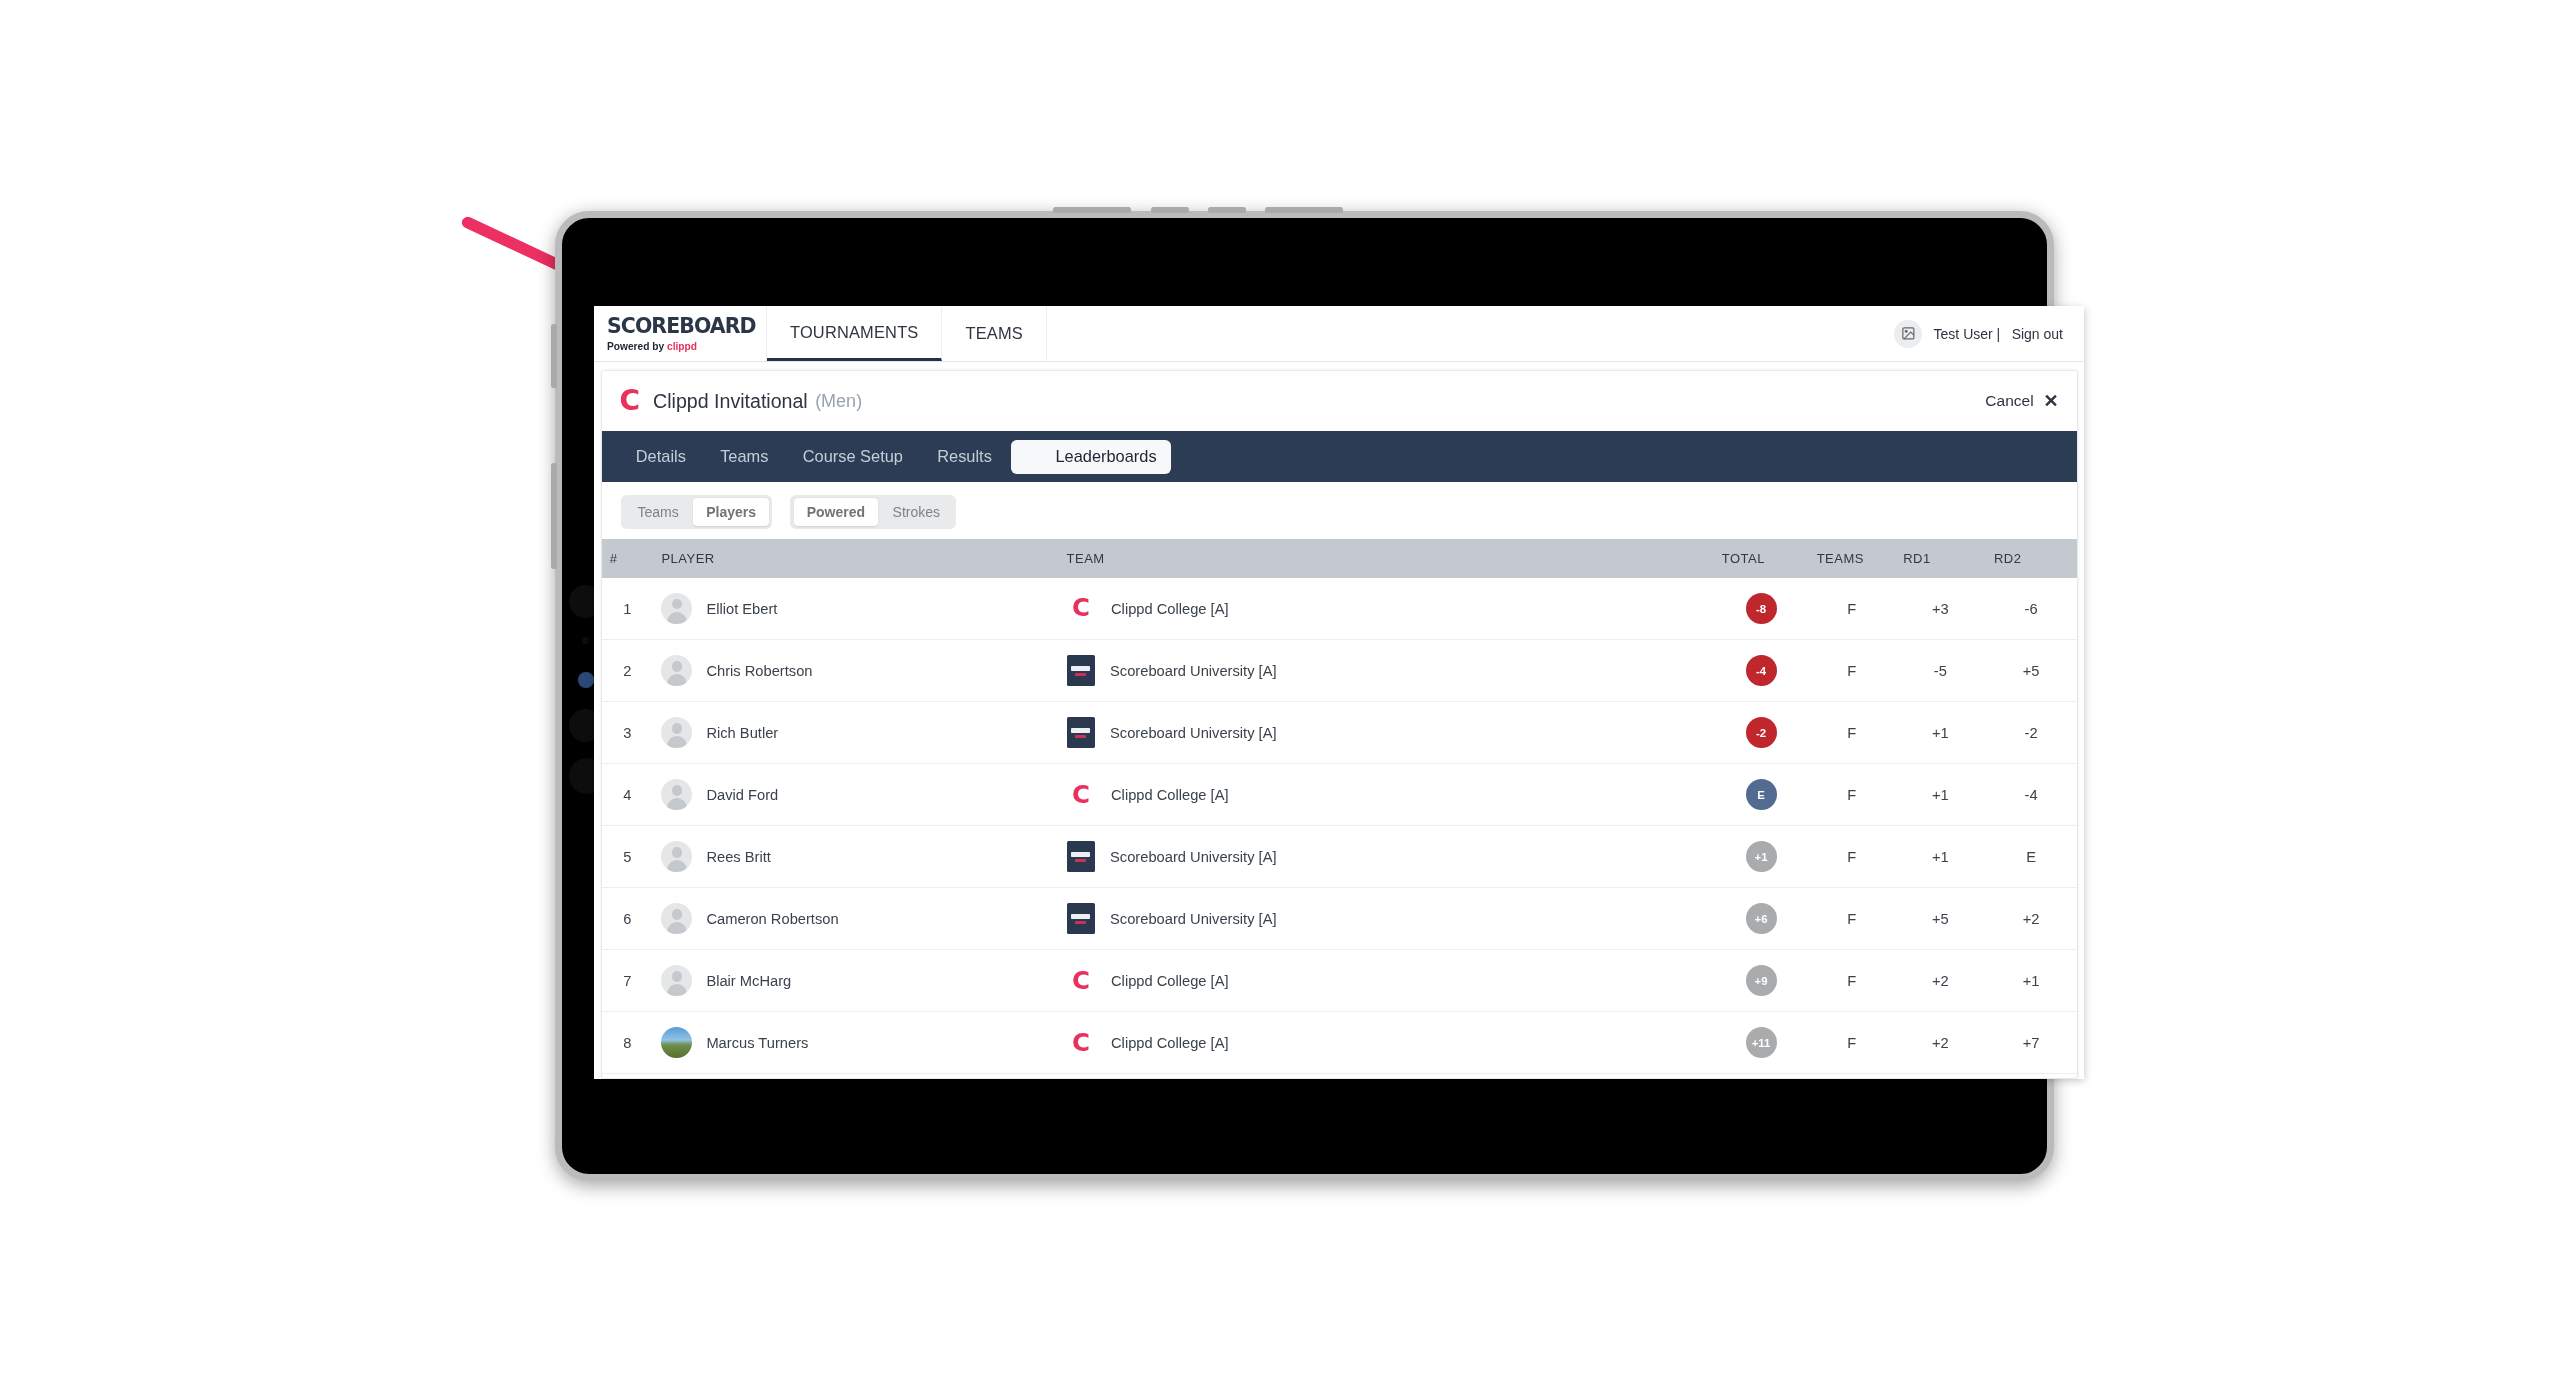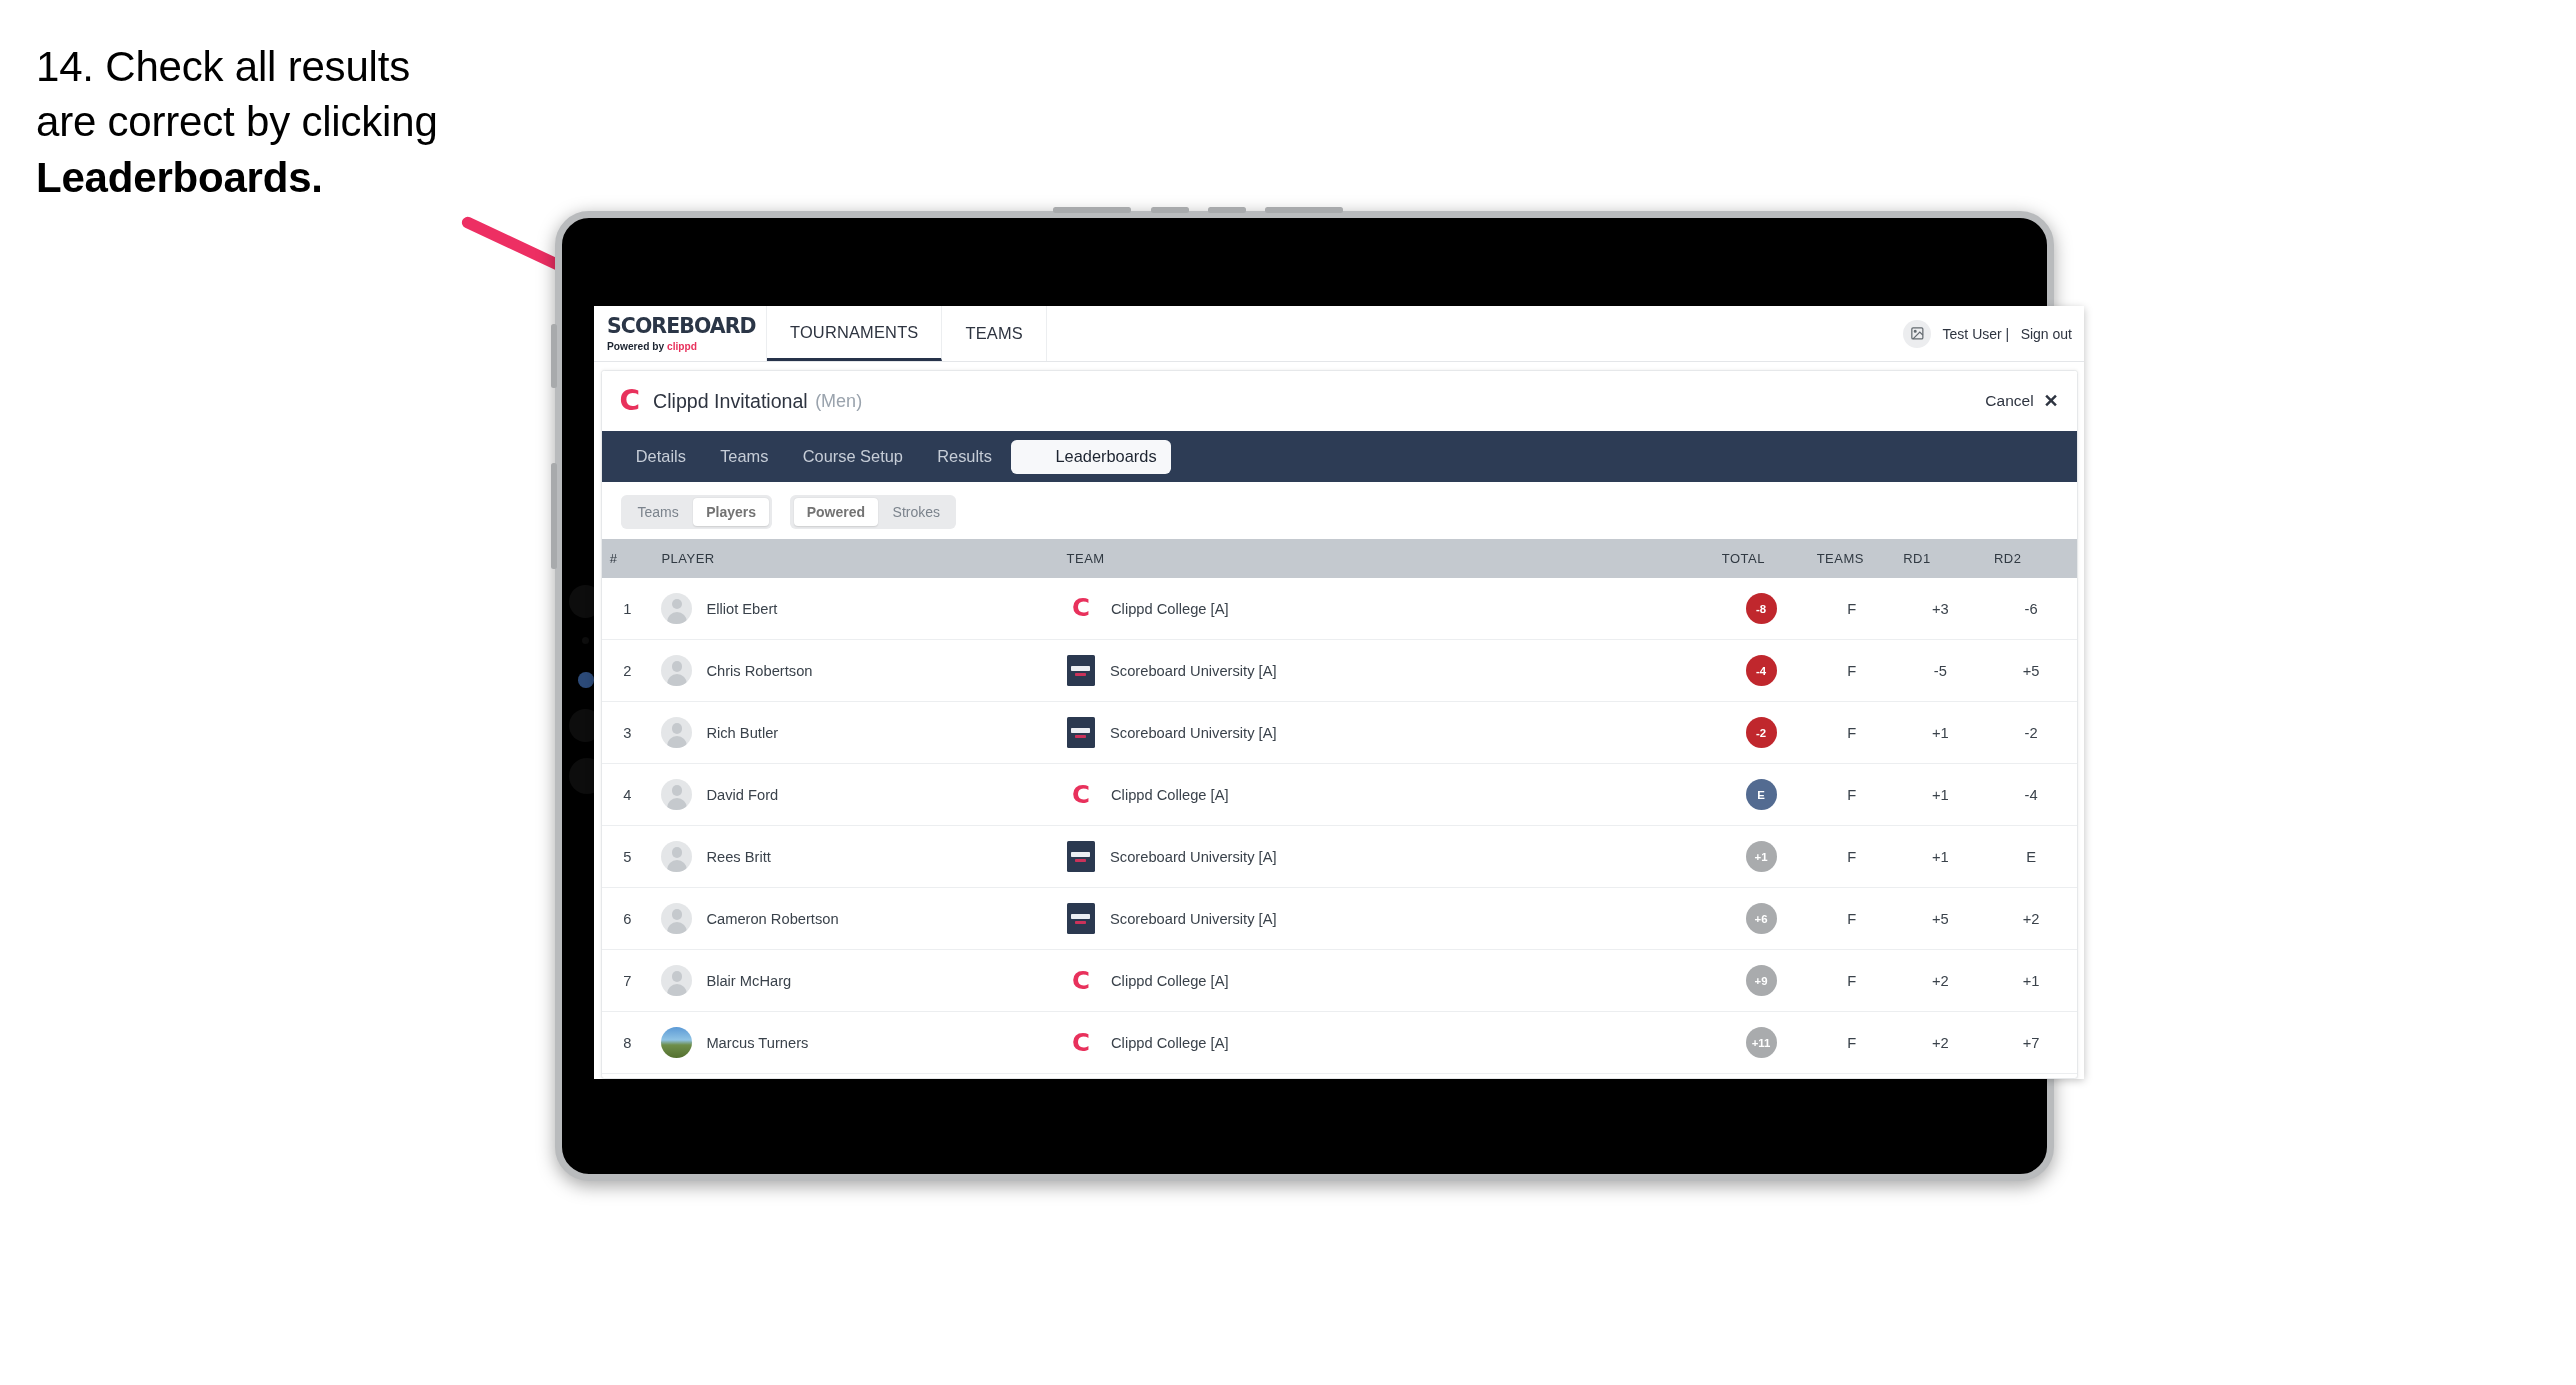--- a/index.html
+++ b/index.html
@@ -70,21 +70,21 @@
   .brand-sub { font-size:10.2px; color:#1c2430; font-weight:600; margin-top:3.3px; }
   .brand-sub .clippd { color:#e8315c; font-weight:700; }
   .topnav { display:flex; align-items:stretch; }
   .topnav-item {
     display:flex; align-items:center; padding: 0 23px;
     font-size:16.4px; color:#2e3440; letter-spacing:0.2px;
     border-right:0.8px solid #eceef0; cursor:pointer;
   }
   .topnav-item.active { border-bottom: 3.3px solid #26324a; }
   .topbar-right {
-    margin-left:auto; display:flex; align-items:center; gap:11.4px; padding-right:12px;
+    margin-left:auto; display:flex; align-items:center; gap:11.4px; padding-right:21px;
   }
   .avatar-sm {
     width:28px; height:28px; border-radius:50%; background:#ecedef;
     display:flex; align-items:center; justify-content:center; color:#62696f;
   }
   .user-name { font-size:14px; color:#2e3440; }
   .sign-out { font-size:14px; color:#2e3440; cursor:pointer; }
 
   
   .card {
@@ -174,25 +174,20 @@
   }
   .pill.red  { background:#c0272d; }
   .pill.blue { background:#536b91; }
   .pill.gray { background:#a9abad; }
 </style>
 </head>
 <body>
 
 <div id="stage">
 
-  <div class="annotation">
-    <div>14. Check all results</div>
-    <div>are correct by clicking</div>
-    <div class="bold">Leaderboards.</div>
-  </div>
 
   <svg id="arrow-svg" viewBox="0 0 3151 1695">
     <line x1="572" y1="272" x2="1140" y2="538" stroke="#ed2f63" stroke-width="14" stroke-linecap="round"></line>
     <polygon points="1190,566 1098,536 1138,492" fill="#ed2f63"></polygon>
   </svg>
 
   <div id="tablet">
     <div class="tb-btn tb-top1"></div>
     <div class="tb-btn tb-top2"></div>
     <div class="tb-btn tb-top3"></div>

